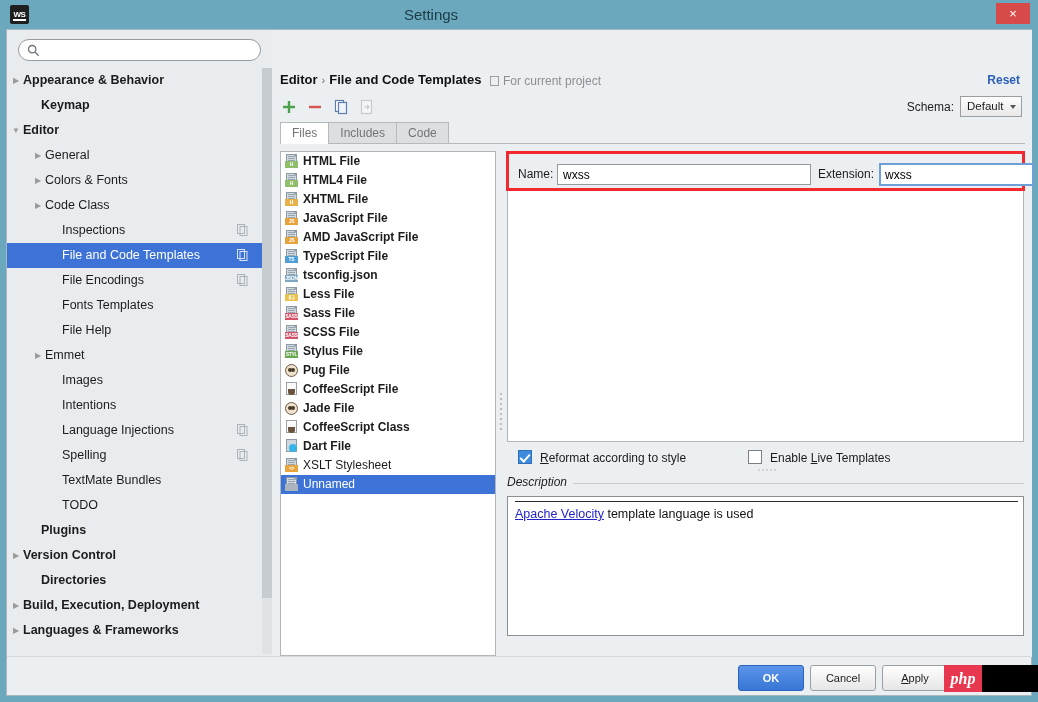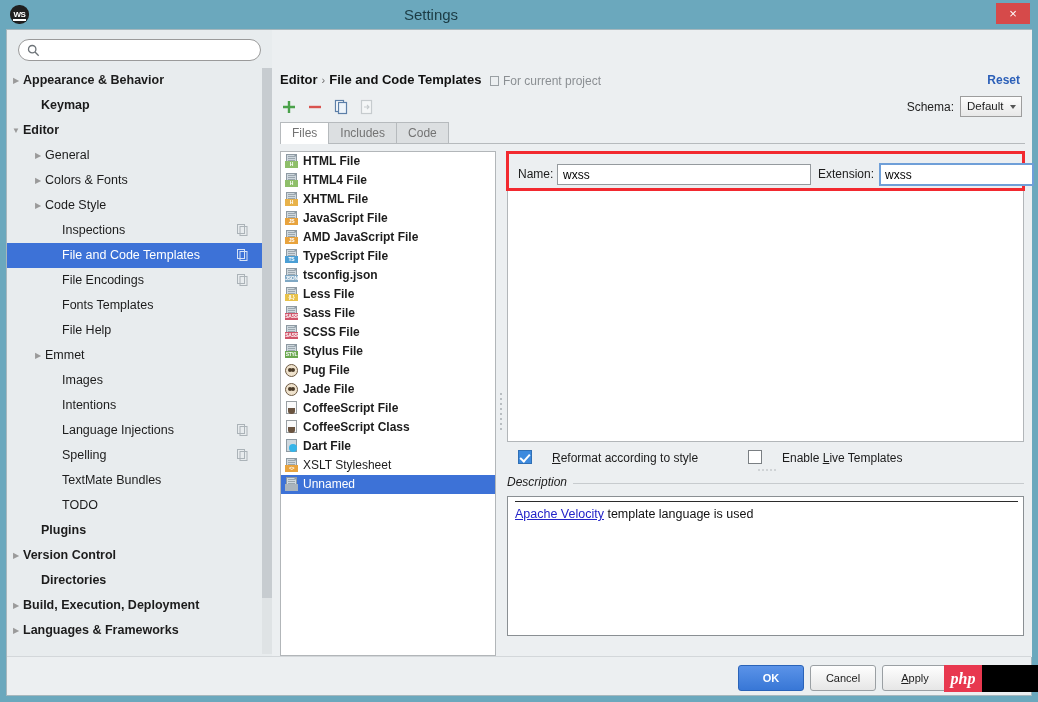--- a/index.html
+++ b/index.html
@@ -20,21 +20,21 @@
   
   .titlebar {
     position: absolute; left: 0; top: 0;
     width: 1038px; height: 29px;
     background: #6ba8bd;
   }
   .app-icon {
     position: absolute; left: 10px; top: 5px;
     width: 19px; height: 19px;
     background: #1f1f1f;
-    border-radius: 9px;
+    border-radius: 2px;
     color: #fff;
     font-size: 8px;
     font-weight: bold;
     text-align: center;
     line-height: 19px;
     letter-spacing: -0.5px;
   }
   .app-icon::after {
     content: "";
     position: absolute; left: 3px; bottom: 3px;
@@ -444,21 +444,20 @@
     border: solid #fff;
     border-width: 0 2px 2px 0;
     transform: rotate(42deg);
   }
   .opt-label {
     position: absolute;
     font-size: 12px;
     line-height: 14px;
     white-space: nowrap;
     cursor: default;
-    margin-left: 12px;
   }
   .opt-label u { text-decoration: underline; }
   .grip-dots {
     position: absolute; left: 251px; top: 317px;
     width: 20px; height: 4px;
     background:
       radial-gradient(circle, #aeb3b7 0.6px, transparent 0.8px) 0 0/4px 4px;
   }
   .desc-head {
     position: absolute; left: 1px; top: 324px;
@@ -585,21 +584,21 @@
           <div class="tree-row">
             <span class="tree-arrow" style="left: 24px;">▶</span>
             <span class="tree-label" style="left: 38px;">General</span>
           </div>
           <div class="tree-row">
             <span class="tree-arrow" style="left: 24px;">▶</span>
             <span class="tree-label" style="left: 38px;">Colors &amp; Fonts</span>
           </div>
           <div class="tree-row">
             <span class="tree-arrow" style="left: 24px;">▶</span>
-            <span class="tree-label" style="left: 38px;">Code Style</span>
+            <span class="tree-label" style="left: 38px;">Code Class</span>
           </div>
           <div class="tree-row">
             <span class="tree-label" style="left: 55px;">Inspections</span>
             <svg class="copy-badge" viewBox="0 0 11 12">
               <rect x="0.5" y="0.5" width="7" height="9" fill="none" stroke="#97a0a7" stroke-width="1"></rect>
               <rect x="3" y="2.5" width="7" height="9" fill="none" stroke="#97a0a7" stroke-width="1"></rect>
             </svg>
           </div>
           <div class="tree-row selected">
             <span class="tree-label" style="left: 55px;">File and Code Templates</span>
@@ -730,22 +729,22 @@
           <div class="list-row"><span class="ficon"><span class="page"></span><span class="fold"></span><span class="bars"></span><span class="chip" style="background:#e8b24a">H</span></span><span>XHTML File</span></div>
           <div class="list-row"><span class="ficon"><span class="page"></span><span class="fold"></span><span class="bars"></span><span class="chip" style="background:#e8a33d">JS</span></span><span>JavaScript File</span></div>
           <div class="list-row"><span class="ficon"><span class="page"></span><span class="fold"></span><span class="bars"></span><span class="chip" style="background:#e8a33d">JS</span></span><span>AMD JavaScript File</span></div>
           <div class="list-row"><span class="ficon"><span class="page"></span><span class="fold"></span><span class="bars"></span><span class="chip" style="background:#4b9fd5">TS</span></span><span>TypeScript File</span></div>
           <div class="list-row"><span class="ficon"><span class="page"></span><span class="fold"></span><span class="bars"></span><span class="chip" style="background:#7fa8c4">JSON</span></span><span>tsconfig.json</span></div>
           <div class="list-row"><span class="ficon"><span class="page"></span><span class="fold"></span><span class="bars"></span><span class="chip" style="background:#e8c24a">{L}</span></span><span>Less File</span></div>
           <div class="list-row"><span class="ficon"><span class="page"></span><span class="fold"></span><span class="bars"></span><span class="chip" style="background:#d1546a">SASS</span></span><span>Sass File</span></div>
           <div class="list-row"><span class="ficon"><span class="page"></span><span class="fold"></span><span class="bars"></span><span class="chip" style="background:#d1546a">SASS</span></span><span>SCSS File</span></div>
           <div class="list-row"><span class="ficon"><span class="page"></span><span class="fold"></span><span class="bars"></span><span class="chip" style="background:#6aa84f">STYL</span></span><span>Stylus File</span></div>
           <div class="list-row"><span class="dog"></span><span>Pug File</span></div>
+          <div class="list-row"><span class="coffee"><span class="page"></span><span class="cup"></span></span><span>CoffeeScript File</span></div>
           <div class="list-row"><span class="dog"></span><span>Jade File</span></div>
-          <div class="list-row"><span class="coffee"><span class="page"></span><span class="cup"></span></span><span>CoffeeScript File</span></div>
           <div class="list-row"><span class="coffee"><span class="page"></span><span class="cup"></span></span><span>CoffeeScript Class</span></div>
           <div class="list-row"><span class="dart"><span class="page"></span><span class="blob"></span></span><span>Dart File</span></div>
           <div class="list-row plain"><span class="ficon"><span class="page"></span><span class="fold"></span><span class="bars"></span><span class="chip" style="background:#e8a33d">&lt;&gt;</span></span><span>XSLT Stylesheet</span></div>
           <div class="list-row selected plain"><span class="ficon"><span class="page"></span><span class="fold"></span><span class="bars"></span><span class="chip" style="background:#aab4bc"></span></span><span>Unnamed</span></div>
         </div>
       <div class="splitter">
         <i></i>
           <i></i>
           <i></i>
           <i></i>

